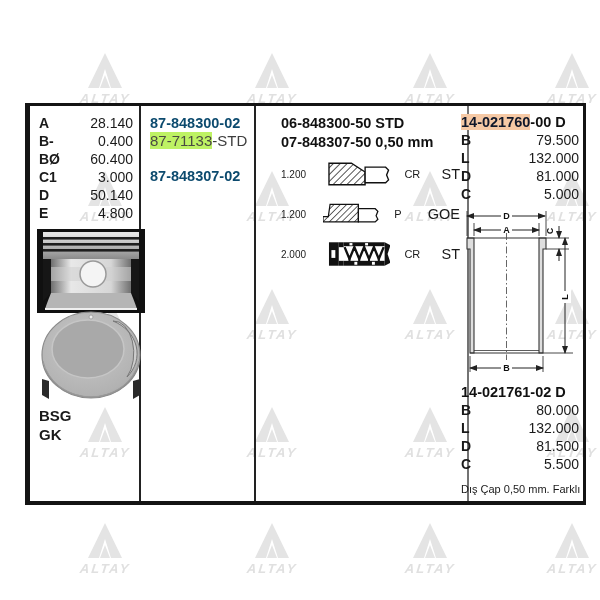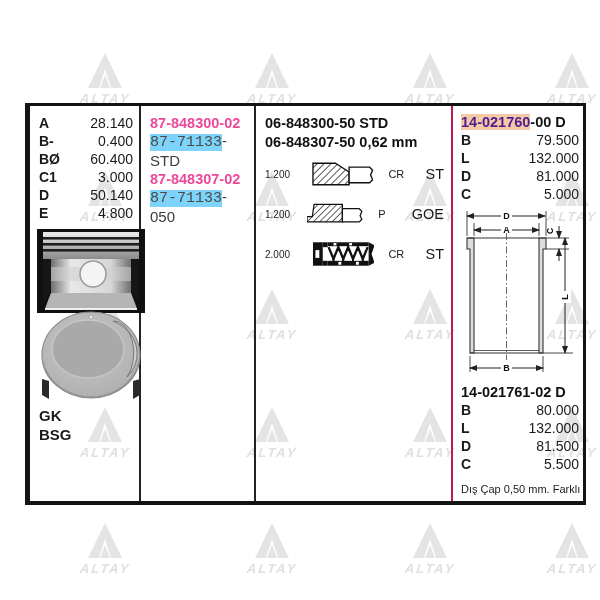--- a/index.html
+++ b/index.html
@@ -10,47 +10,47 @@
   .wm{position:absolute;width:90px;text-align:center;color:#e2e2e2;}
   .wm svg{display:block;margin:0 auto;}
   .wm span{display:inline-block;font-size:13px;font-weight:bold;font-style:italic;
            letter-spacing:2px;transform:skewX(-6deg);color:#e0e0e0;}
   
   .tbl{position:absolute;left:25px;top:103px;width:561px;height:402px;z-index:1;
        border:3px solid #141414;border-left-width:5px;border-bottom-width:4px;box-sizing:border-box;}
   .col{position:absolute;top:0;height:100%;box-sizing:border-box;}
   .c1{left:0;width:111px;border-right:2px solid #222;}
   .c2{left:111px;width:115px;border-right:2px solid #222;}
-  .c3{left:226px;width:197px;border-right:2px solid #be185d;}
+  .c3{left:242px;width:197px;border-right:2px solid #737373;}
   .c4{left:423px;width:131px;}
   
   .c1 .inner{padding:8px 6px 0 9px;}
   .spec-row{display:flex;justify-content:space-between;font-size:14px;line-height:18px;}
   .spec-row .b{font-weight:bold;}
   .pim{margin-top:9px;font-size:13.5px;line-height:18px;}
   .photo{display:block;margin:7px 0 0 -2px;}
   .codes{margin-top:5px;font-weight:bold;font-size:15px;line-height:19px;}
   
   .c2 .inner{padding:8px 4px 0 9px;}
-  .pn{font-weight:bold;font-size:14.5px;line-height:18px;color:#ec4899;}
+  .pn{font-weight:bold;font-size:14.5px;line-height:18px;color:#0c4a6e;}
   .pn2{font-size:15px;line-height:18px;color:#3d3d3d;}
-  .gap{}
-  .hl-y{background:#7dd3fc;color:#4a4a42;font-family:Liberation Mono, monospace;}
+  .gap{margin-top:17px;}
+  .hl-y{background:#bef264;color:#4a4a42;}
   
   .c3 .inner{padding:8px 4px 0 9px;}
   .ph{font-weight:bold;font-size:14.5px;line-height:19px;color:#111;}
   .rings{margin-top:2px;}
   .ring-row{display:flex;align-items:center;height:40px;}
   .ring-size{width:48px;font-size:10px;}
   .ring-maker{margin-left:14px;width:38px;font-size:11px;}
   .ring-type{margin-left:auto;padding-right:3px;font-size:14.5px;}
   
   .c4 .inner{padding:7px 5px 0 8px;}
   .liner-head{font-weight:bold;font-size:14.5px;line-height:18px;color:#111;white-space:nowrap;}
-  .hl-o{background:#f6c9a5;color:#4c1d95;}
+  .hl-o{background:#f6c9a5;color:#0f172a;}
   .dim-row{display:flex;justify-content:space-between;font-size:14px;line-height:18px;}
   .dim-row .b{font-weight:bold;}
   .diagram{display:block;margin-top:4px;}
   .head2{margin-top:8px;}
   .note{font-size:11px;line-height:15px;margin-top:9px;white-space:nowrap;}
   svg text{font-family:"Liberation Sans", sans-serif;}
 </style>
 </head>
 <body>
 
@@ -218,39 +218,38 @@
           <path d="M8,140 A49,43 0 0 0 100,140" fill="none" stroke="#8f8f8f" stroke-width="1.4"></path>
           <path d="M6,132 A49,45 0 0 0 102,132" fill="none" stroke="#9a9a9a" stroke-width="1"></path>
           <ellipse cx="51" cy="120" rx="36" ry="29" fill="#a9a9a9" stroke="#c6c6c6" stroke-width="1.5"></ellipse>
           <path d="M76,92 A42,36 0 0 1 90,148 A20,32 0 0 0 76,92 Z" fill="#cdcdcd" stroke="#777" stroke-width="1"></path>
           <circle cx="54" cy="88" r="2" fill="#eee" stroke="#999" stroke-width="0.8"></circle>
           <polygon points="5,150 12,152 12,170 5,166" fill="#2a2a2a"></polygon>
           <polygon points="103,150 96,152 96,170 103,166" fill="#2a2a2a"></polygon>
         </svg>
 
         <div class="codes">
+          <div>BSG</div>
           <div>GK</div>
-          <div>BSG</div>
         </div>
       </div>
     </div>
 
     <div class="col c2">
       <div class="inner">
         <div class="pn">87-848300-02</div>
         <div class="pn2"><span class="hl-y">87-71133</span><span>-STD</span></div>
         <div class="pn gap">87-848307-02</div>
-        <div class="pn2"><span class="hl-y">87-71133</span><span>-050</span></div>
       </div>
     </div>
 
     <div class="col c3">
       <div class="inner">
         <div class="ph">06-848300-50 STD</div>
-        <div class="ph">06-848307-50 0,62 mm</div>
+        <div class="ph">07-848307-50 0,50 mm</div>
         <div class="rings">
 
           <div class="ring-row">
             <span class="ring-size">1.200</span>
             <svg width="64" height="26" viewBox="0 0 64 26">
               <path d="M1,2 H24 L38,11 V24 H1 Z" fill="url(#hatchP)" stroke="#111" stroke-width="1.4"></path>
               <path d="M38,6 H59 L62,9 L60,14 L62,19 L59,22 H38 Z" fill="#fff" stroke="#111" stroke-width="1.4"></path>
             </svg>
             <span class="ring-maker">CR</span>
             <span class="ring-type">ST</span>

